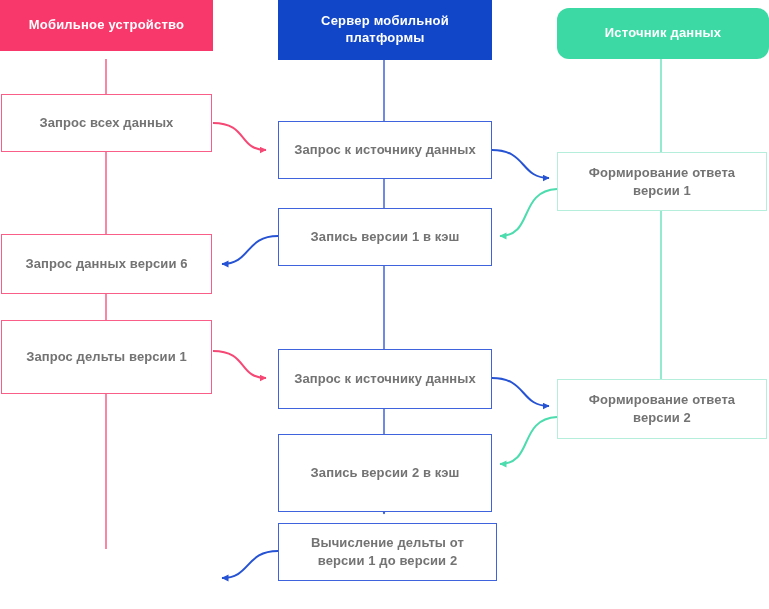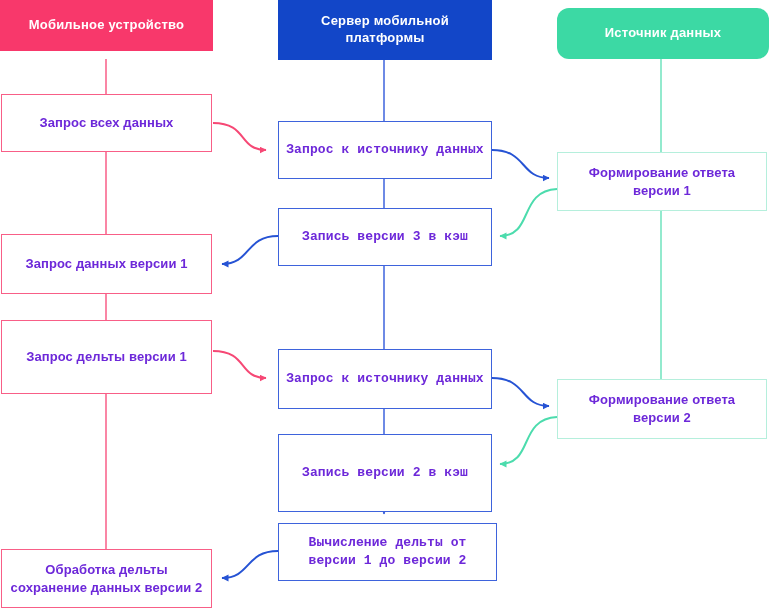--- a/index.html
+++ b/index.html
@@ -11,25 +11,25 @@
   .hdr{
     position:absolute;display:flex;align-items:center;justify-content:center;
     color:#ffffff;font-weight:700;font-size:13px;line-height:1.3;
     text-align:center;white-space:pre-line;letter-spacing:.2px;
   }
   .hdr.pink{background:#F8386B;}
   .hdr.blue{background:#1246C8;}
   .hdr.green{background:#3CD9A4;border-radius:12px;}
   .node{
     position:absolute;background:#ffffff;display:flex;align-items:center;justify-content:center;
-    text-align:center;font-size:13px;font-weight:600;color:#6d28d9;line-height:1.35;
+    text-align:center;font-size:13px;font-weight:600;color:#737373;line-height:1.35;
     white-space:pre-line;box-sizing:border-box;letter-spacing:.1px;
   }
   .node.pink{border:1.5px solid #F85E87;}
-  .node.blue{border:1.5px solid #3E63DC;font-family:Liberation Mono, monospace;}
+  .node.blue{border:1.5px solid #3E63DC;}
   .node.green{border:1.5px solid #B5EFDC;}
 </style>
 </head>
 <body>
 
 <div class="stage">
 
   <svg class="wires" viewBox="0 0 769 609" fill="none">
     <defs>
       <marker id="ap" markerUnits="userSpaceOnUse" markerWidth="10" markerHeight="10" refX="6.5" refY="3.5" orient="auto">
@@ -69,27 +69,25 @@
     <path d="M557 417 C518 419 534 464 500 464" stroke="#4CDCAD" stroke-width="2" marker-end="url(#ag)"></path>
     <path d="M278 551 C245 551 251 578 222 578" stroke="#2653D4" stroke-width="2" marker-end="url(#ab)"></path>
   </svg>
 
   <div class="hdr pink" style="left:0;top:8;width:213px;height:51px">Мобильное устройство</div>
   <div class="hdr blue" style="left:278px;top:0;width:214px;height:60px">Сервер мобильной
 платформы</div>
   <div class="hdr green" style="left:557px;top:8px;width:212px;height:51px">Источник данных</div>
 
   <div class="node pink" style="left:1px;top:94px;width:211px;height:58px">Запрос всех данных</div>
-  <div class="node pink" style="left:1px;top:234px;width:211px;height:60px">Запрос данных версии 1</div>
+  <div class="node pink" style="left:1px;top:234px;width:211px;height:60px">Запрос данных версии 6</div>
   <div class="node pink" style="left:1px;top:320px;width:211px;height:74px">Запрос дельты версии 1</div>
-  <div class="node pink" style="left:1px;top:549px;width:211px;height:59px">Обработка дельты
-сохранение данных версии 2</div>
 
   <div class="node blue" style="left:278px;top:121px;width:214px;height:58px">Запрос к источнику данных</div>
-  <div class="node blue" style="left:278px;top:208px;width:214px;height:58px">Запись версии 3 в кэш</div>
+  <div class="node blue" style="left:278px;top:208px;width:214px;height:58px">Запись версии 1 в кэш</div>
   <div class="node blue" style="left:278px;top:349px;width:214px;height:60px">Запрос к источнику данных</div>
   <div class="node blue" style="left:278px;top:434px;width:214px;height:78px">Запись версии 2 в кэш</div>
   <div class="node blue" style="left:278px;top:523px;width:219px;height:58px">Вычисление дельты от
 версии 1 до версии 2</div>
 
   <div class="node green" style="left:557px;top:152px;width:210px;height:59px">Формирование ответа
 версии 1</div>
   <div class="node green" style="left:557px;top:379px;width:210px;height:60px">Формирование ответа
 версии 2</div>
 

